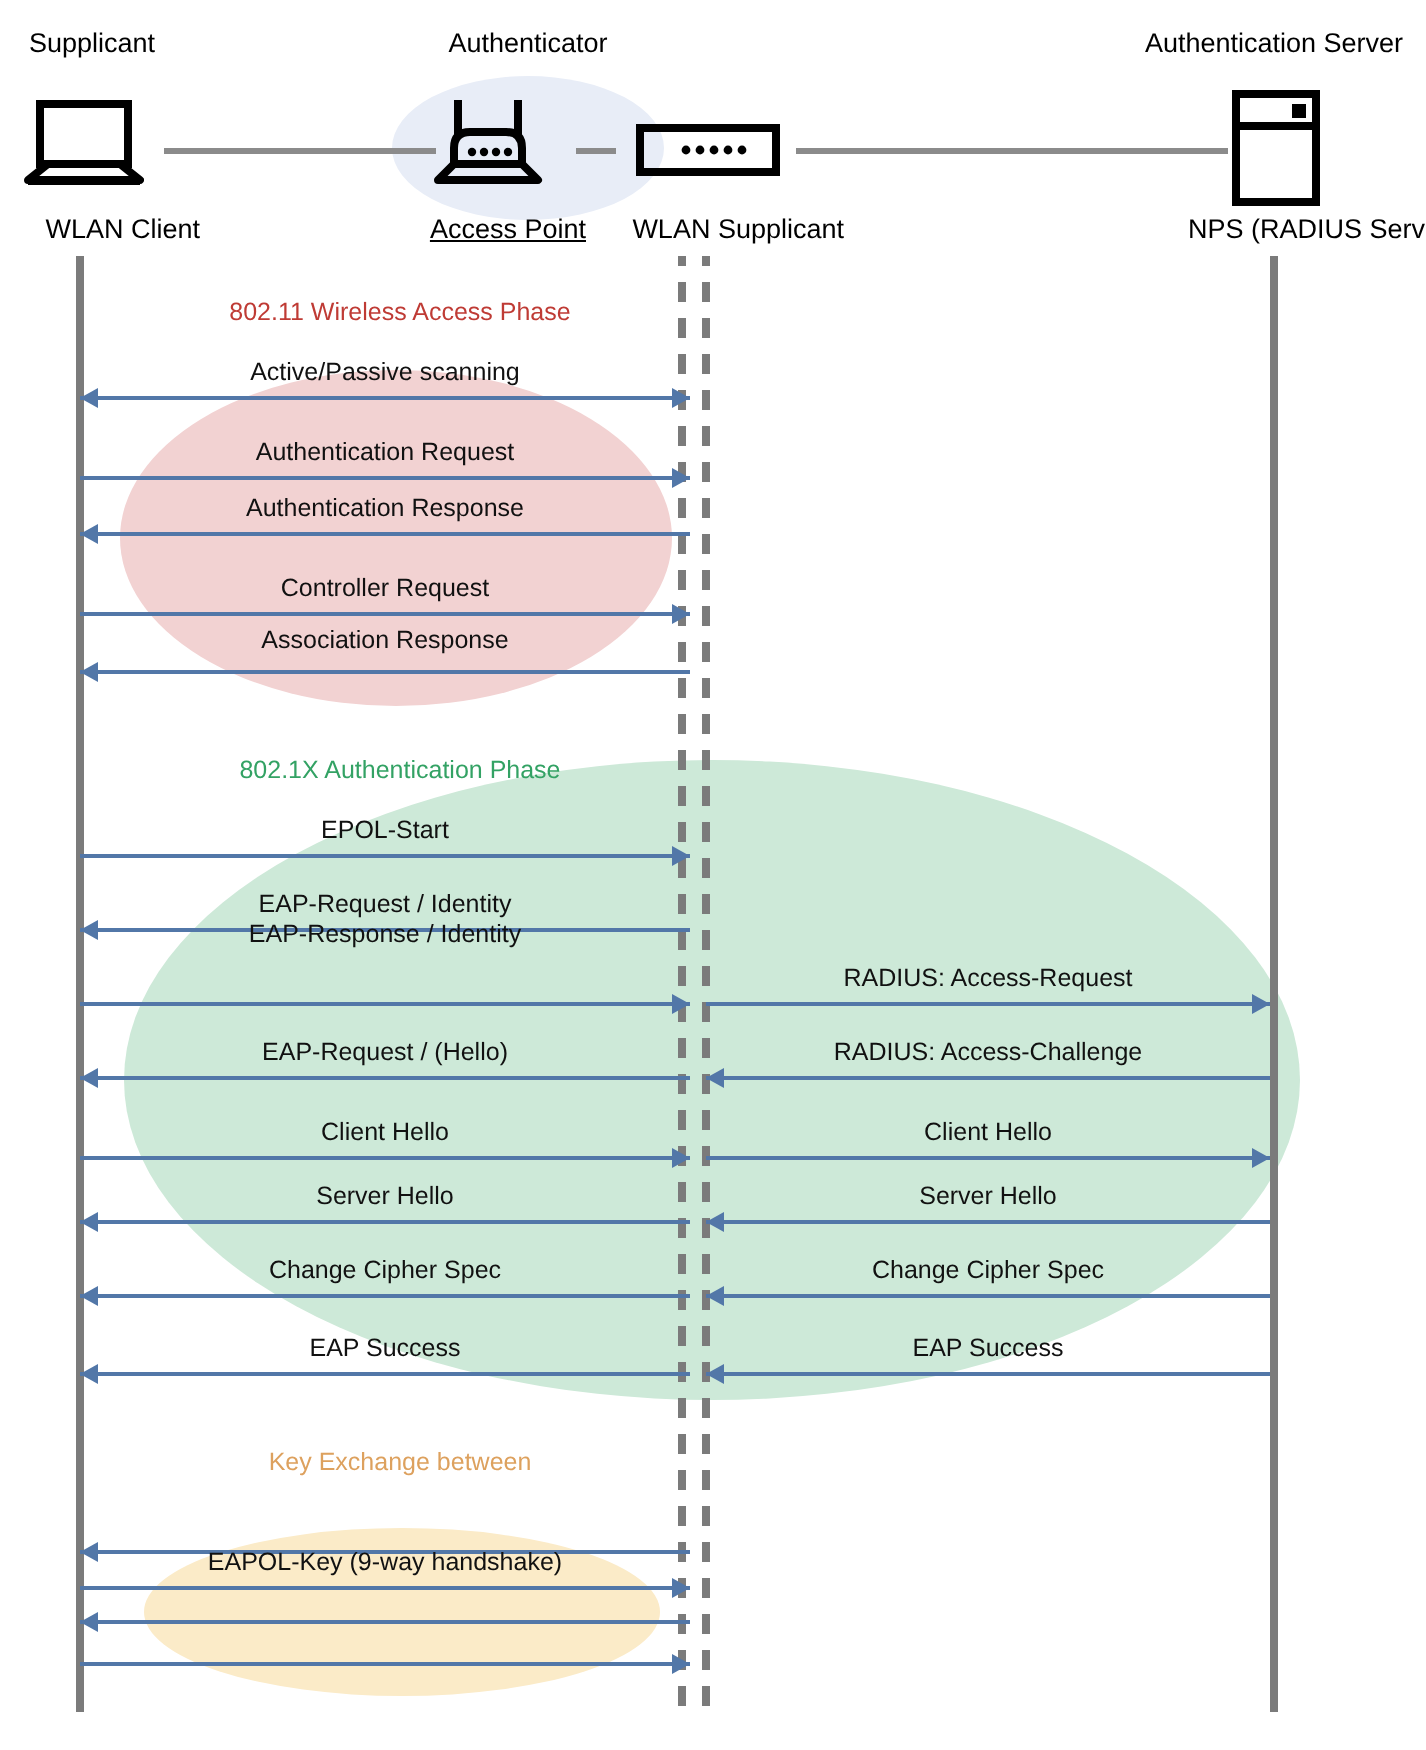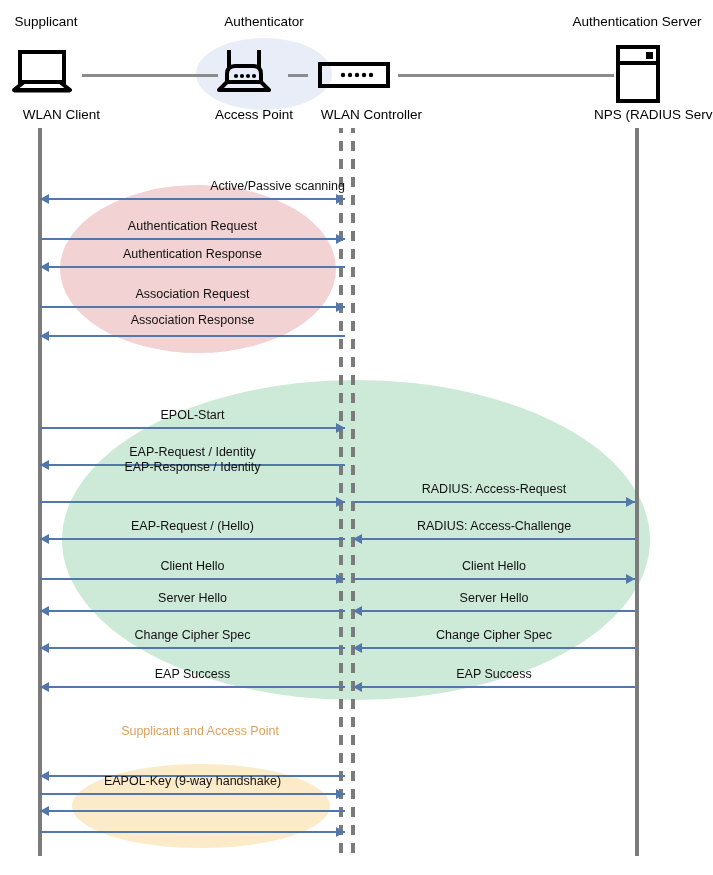--- a/index.html
+++ b/index.html
@@ -155,55 +155,57 @@
 
   <div class="icon-wrap" style="left:615px; top:45px;">
     <svg width="46" height="58" viewBox="0 0 46 58">
       <rect x="3" y="2" width="40" height="54" fill="none" stroke="#000" stroke-width="4"></rect>
       <line x1="3" y1="18" x2="43" y2="18" stroke="#000" stroke-width="4"></line>
       <rect x="31" y="7" width="7" height="7" fill="#000"></rect>
     </svg>
   </div>
 
   <div class="actor-caption" style="left:0px;  top:107px; width:100px;">WLAN Client</div>
-  <div class="actor-caption" style="left:193px;top:107px; width:100px;">Access Point</div>
-  <div class="actor-caption" style="left:296px;top:107px; width:126px;">WLAN Controller</div>
+  <div class="actor-caption" style="left:193px;top:107px; width:100px;text-decoration:underline;">Access Point</div>
+  <div class="actor-caption" style="left:296px;top:107px; width:126px;">WLAN Supplicant</div>
   <div class="actor-caption" style="left:545px;top:107px; width:184px;">NPS (RADIUS Server)</div>
 
   <div class="phase-blob" style="left:60px; top:185px; width:276px; height:168px; background:#f2d2d2;"></div>
 
   <div class="phase-blob" style="left:62px; top:380px; width:588px; height:320px; background:#cde9d8;"></div>
 
   <div class="phase-blob" style="left:72px; top:764px; width:258px; height:84px; background:#fbebc8;"></div>
 
   <div class="lifeline" style="left:38px;  top:128px; height:728px;"></div>
   <div class="lifeline-dash" style="left:339px; top:128px; height:728px;"></div>
   <div class="lifeline-dash" style="left:351px; top:128px; height:728px;"></div>
   <div class="lifeline" style="left:635px; top:128px; height:728px;"></div>
 
-
+  <div class="phase-label" style="left:60px; top:147px; width:280px; color:#bf3b35;">802.11 Wireless Access Phase</div>
+
+  <div class="phase-label" style="left:60px; top:376px; width:280px; color:#33a264;">802.1X Authentication Phase</div>
 
   <div class="phase-label" style="left:60px; top:722px; width:280px; color:#dda15e;">
-    <div>Supplicant and Access Point</div>
+    <div>Key Exchange between</div>
   </div>
 
   <div id="messages-layer">
       <div class="msg-line" style="left: 40px; top: 198px; width: 305px;"></div>
       <div class="arrowhead arrow-right" style="top: 194px; left: 336px;"></div>
       <div class="arrowhead arrow-left" style="top: 194px; left: 40px;"></div>
-      <div class="msg-label" style="left: 40px; width: 305px; top: 179px; text-align: right;">Active/Passive scanning</div>
+      <div class="msg-label" style="left: 40px; width: 305px; top: 179px;">Active/Passive scanning</div>
       <div class="msg-line" style="left: 40px; top: 238px; width: 305px;"></div>
       <div class="arrowhead arrow-right" style="top: 234px; left: 336px;"></div>
       <div class="msg-label" style="left: 40px; width: 305px; top: 219px;">Authentication Request</div>
       <div class="msg-line" style="left: 40px; top: 266px; width: 305px;"></div>
       <div class="arrowhead arrow-left" style="top: 262px; left: 40px;"></div>
       <div class="msg-label" style="left: 40px; width: 305px; top: 247px;">Authentication Response</div>
       <div class="msg-line" style="left: 40px; top: 306px; width: 305px;"></div>
       <div class="arrowhead arrow-right" style="top: 302px; left: 336px;"></div>
-      <div class="msg-label" style="left: 40px; width: 305px; top: 287px;">Association Request</div>
+      <div class="msg-label" style="left: 40px; width: 305px; top: 287px;">Controller Request</div>
       <div class="msg-line" style="left: 40px; top: 335px; width: 305px;"></div>
       <div class="arrowhead arrow-left" style="top: 331px; left: 40px;"></div>
       <div class="msg-label" style="left: 40px; width: 305px; top: 313px;">Association Response</div>
       <div class="msg-line" style="left: 40px; top: 427px; width: 305px;"></div>
       <div class="arrowhead arrow-right" style="top: 423px; left: 336px;"></div>
       <div class="msg-label" style="left: 40px; width: 305px; top: 408px;">EPOL-Start</div>
       <div class="msg-line" style="left: 40px; top: 464px; width: 305px;"></div>
       <div class="arrowhead arrow-left" style="top: 460px; left: 40px;"></div>
       <div class="msg-label" style="left: 40px; width: 305px; top: 445px;">EAP-Request / Identity</div>
       <div class="msg-line" style="left: 40px; top: 501px; width: 305px;"></div>

